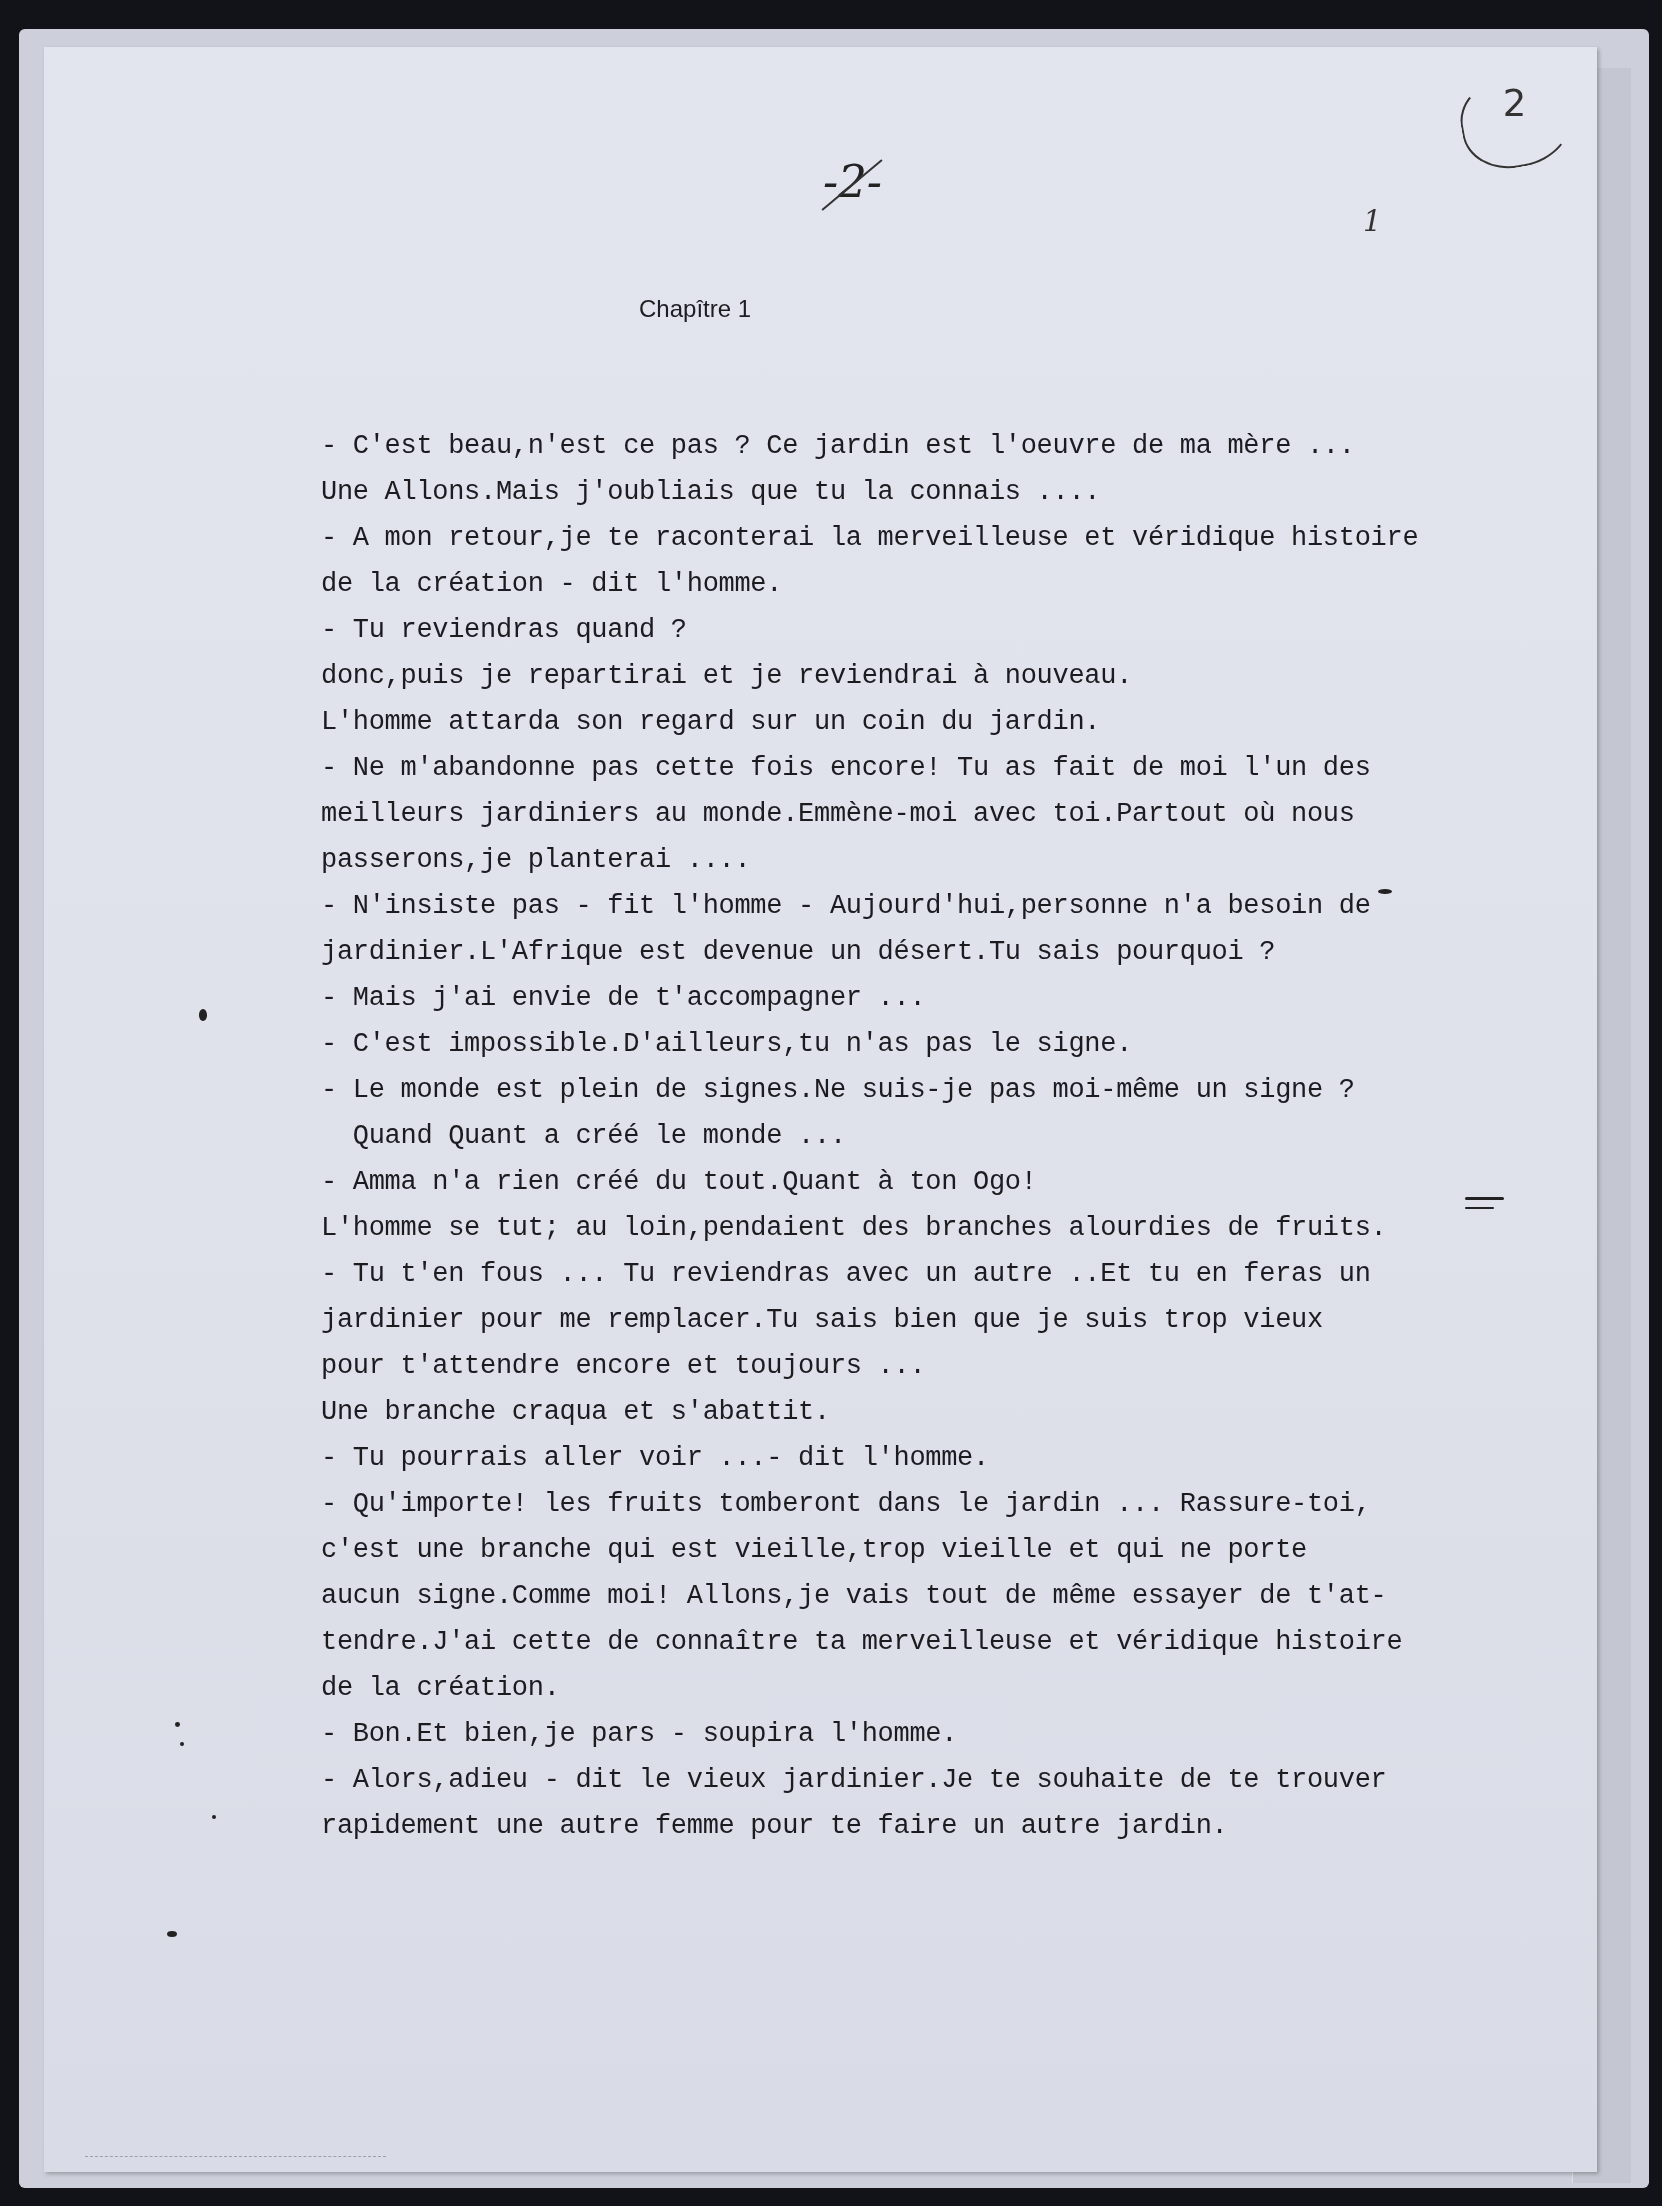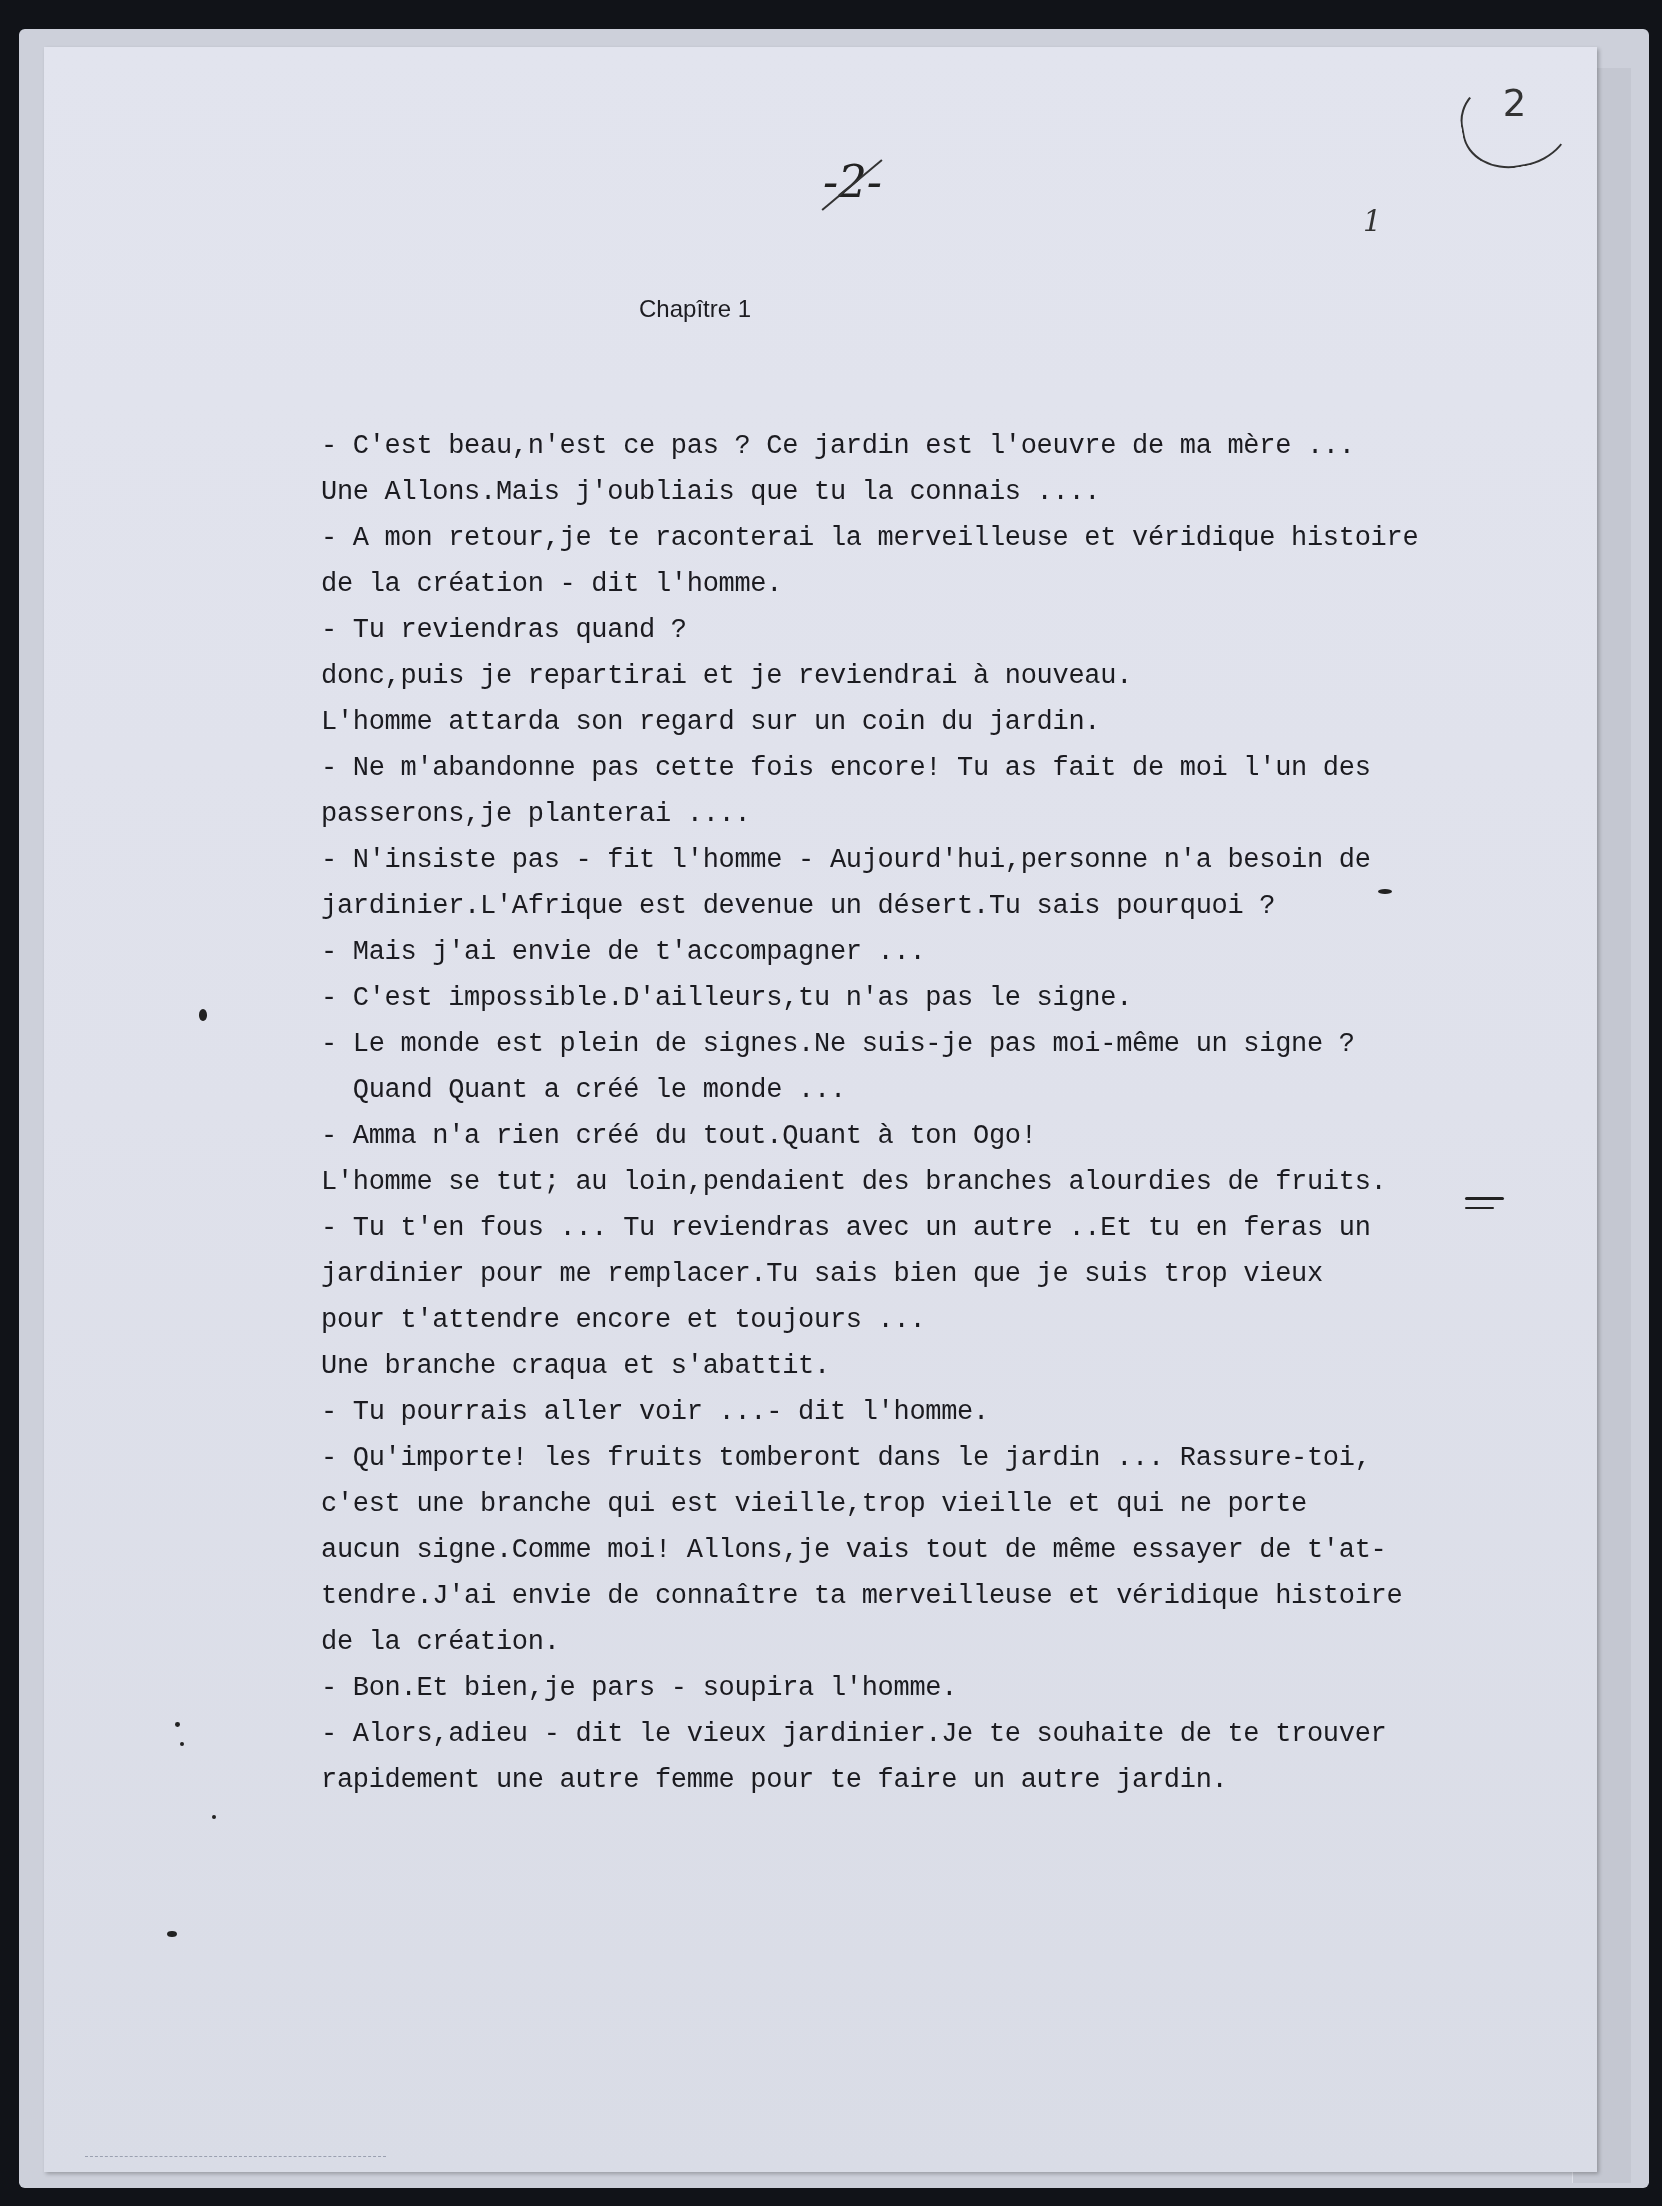--- a/index.html
+++ b/index.html
@@ -82,38 +82,39 @@
 
 <div class="body-text" id="body-text">
     <div class="line">- C'est beau,n'est ce pas ? Ce jardin est l'oeuvre de ma mère ...</div>
     <div class="line">Une Allons.Mais j'oubliais que tu la connais ....</div>
     <div class="line">- A mon retour,je te raconterai la merveilleuse et véridique histoire</div>
     <div class="line">de la création - dit l'homme.</div>
     <div class="line">- Tu reviendras quand ?</div>
     <div class="line">donc,puis je repartirai et je reviendrai à nouveau.</div>
     <div class="line">L'homme attarda son regard sur un coin du jardin.</div>
     <div class="line">- Ne m'abandonne pas cette fois encore! Tu as fait de moi l'un des</div>
+    <div class="line">meilleurs jardiniers au monde.Emmène-moi avec toi.Partout où nous</div>
     <div class="line">passerons,je planterai ....</div>
     <div class="line">- N'insiste pas - fit l'homme - Aujourd'hui,personne n'a besoin de</div>
     <div class="line">jardinier.L'Afrique est devenue un désert.Tu sais pourquoi ?</div>
     <div class="line">- Mais j'ai envie de t'accompagner ...</div>
     <div class="line">- C'est impossible.D'ailleurs,tu n'as pas le signe.</div>
     <div class="line">- Le monde est plein de signes.Ne suis-je pas moi-même un signe ?</div>
     <div class="line">  Quand Quant a créé le monde ...</div>
     <div class="line">- Amma n'a rien créé du tout.Quant à ton Ogo!</div>
     <div class="line">L'homme se tut; au loin,pendaient des branches alourdies de fruits.</div>
     <div class="line">- Tu t'en fous ... Tu reviendras avec un autre ..Et tu en feras un</div>
     <div class="line">jardinier pour me remplacer.Tu sais bien que je suis trop vieux</div>
     <div class="line">pour t'attendre encore et toujours ...</div>
     <div class="line">Une branche craqua et s'abattit.</div>
     <div class="line">- Tu pourrais aller voir ...- dit l'homme.</div>
     <div class="line">- Qu'importe! les fruits tomberont dans le jardin ... Rassure-toi,</div>
     <div class="line">c'est une branche qui est vieille,trop vieille et qui ne porte</div>
     <div class="line">aucun signe.Comme moi! Allons,je vais tout de même essayer de t'at-</div>
-    <div class="line">tendre.J'ai envie de connaître ta merveilleuse et véridique histoire</div>
+    <div class="line">tendre.J'ai cette de connaître ta merveilleuse et véridique histoire</div>
     <div class="line">de la création.</div>
     <div class="line">- Bon.Et bien,je pars - soupira l'homme.</div>
     <div class="line">- Alors,adieu - dit le vieux jardinier.Je te souhaite de te trouver</div>
     <div class="line">rapidement une autre femme pour te faire un autre jardin.</div>
   </div>
 
 <div class="footer-scribble"></div>
 
 <div class="speck" style="left:199px;top:1009px;width:7.8px;height:11.6px;"></div>
 <div class="speck" style="left:175px;top:1722px;width:4.9px;height:4.9px;"></div>

